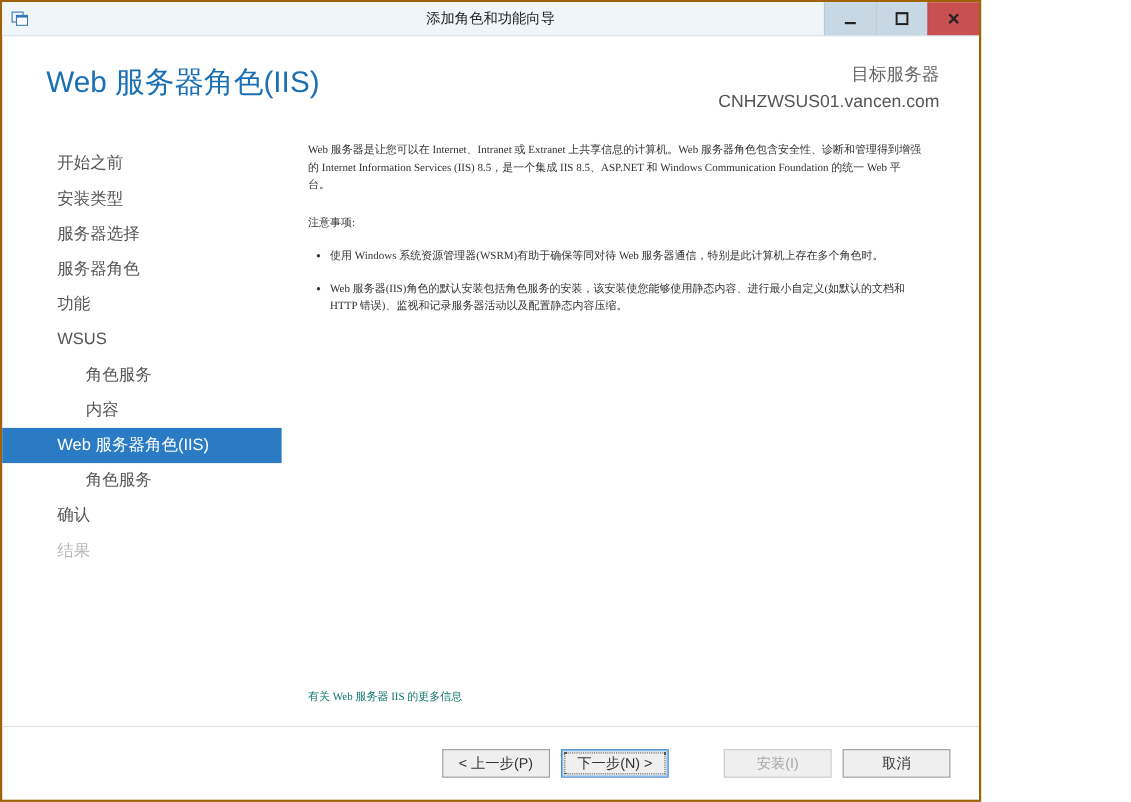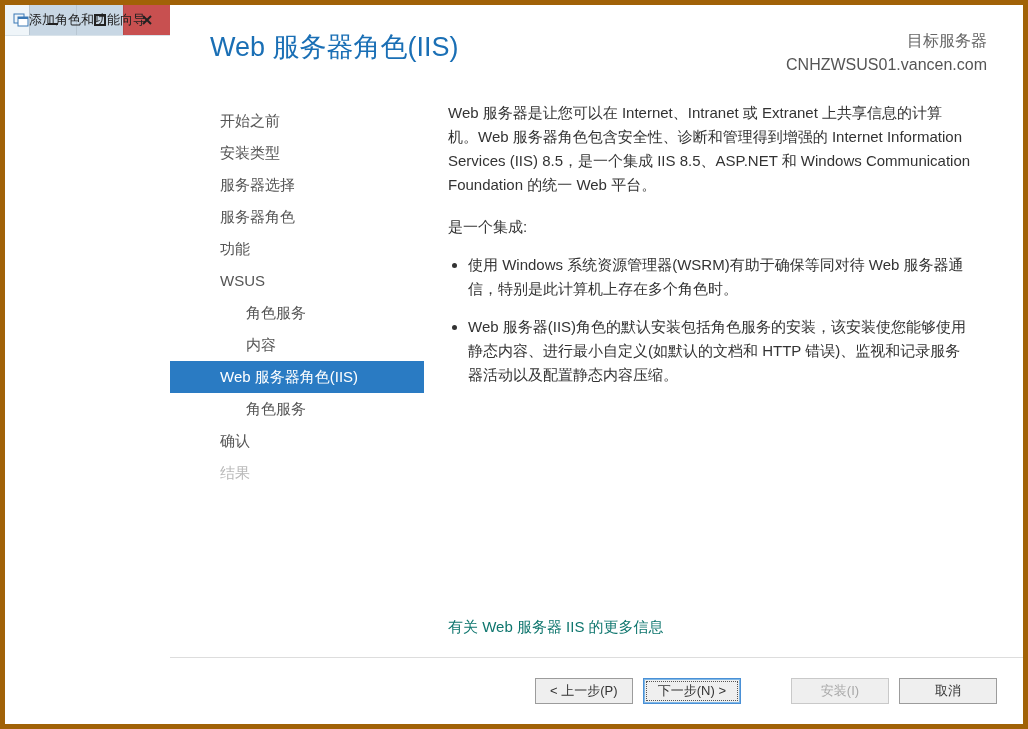--- a/index.html
+++ b/index.html
@@ -1,16 +1,16 @@
 <!DOCTYPE html>
 <html><head>
 <meta charset="utf-8">
 <style>
   html,body{margin:0;padding:0;font-family:"Microsoft YaHei","Segoe UI",Arial,sans-serif;font-size:13px;color:#333;background:#fff;}
-  .window{width:1028px;height:729px;border:5px solid #a16207;box-sizing:border-box;display:flex;flex-direction:row;background:#fff;}
+  .window{width:892px;height:729px;border:2px solid #a16207;box-sizing:border-box;display:flex;flex-direction:column;background:#fff;}
   
   .titlebar{height:30px;background:#eff5f9;border-bottom:1px solid #d9e3ea;display:flex;align-items:center;position:relative;}
   .titlebar .icon{width:16px;height:16px;margin-left:8px;}
   .titlebar .title{position:absolute;left:0;right:0;text-align:center;font-size:13px;color:#222;}
   .winbtns{margin-left:auto;display:flex;height:100%;}
   .winbtn{width:46px;height:100%;display:flex;align-items:center;justify-content:center;border-left:1px solid rgba(0,0,0,0.08);}
   .winbtn.min{background:#c8d7e4;}
   .winbtn.max{background:#c8d7e4;}
   .winbtn.close{background:#c85050;}
   .winbtn svg{display:block;}
@@ -21,21 +21,21 @@
   .header-target{text-align:right;color:#555;font-size:16px;line-height:1.5;}
   .header-target .lbl{color:#666;}
   .header-target .val{color:#555;}
   
   .main{flex:1;display:flex;padding:16px 0 0 0;min-height:0;}
   .sidebar{width:254px;flex:none;padding-top:4px;}
   .sidebar .item{padding:4px 0 4px 50px;font-size:15px;color:#555;cursor:default;line-height:24px;}
   .sidebar .item.sub{padding-left:76px;}
   .sidebar .item.selected{background:#2a7bc3;color:#fff;}
   .sidebar .item.disabled{color:#b8b8b8;}
-  .content{flex:1;padding:0 52px 0 24px;font-size:15px;color:#333;line-height:1.6;}
+  .content{flex:1;padding:0 52px 0 24px;font-size:10px;color:#333;line-height:1.6;font-family:Liberation Serif, serif;}
   .content p{margin:0 0 18px 0;}
   .content .notice-title{margin:0 0 14px 0;}
   .content ul{margin:0;padding-left:20px;}
   .content li{margin-bottom:14px;}
   .link{color:#0f766e;cursor:pointer;margin-top:112px;}
   
   .footer{height:66px;border-top:1px solid #ddd;display:flex;align-items:center;justify-content:flex-end;padding:0 26px;gap:10px;}
   .btn{min-width:98px;height:26px;border:1px solid #9c9c9c;background:#efefef;font-size:13px;color:#333;padding:0 14px;cursor:default;display:inline-flex;align-items:center;justify-content:center;}
   .btn.disabled{color:#a8a8a8;border-color:#c9c9c9;margin-left:40px;}
   .btn.focus{outline:1px dotted #555;outline-offset:-4px;border-color:#4a90d6;box-shadow:0 0 0 1px #7fb7e6 inset;}
@@ -101,21 +101,21 @@
         <div class="item selected">Web 服务器角色(IIS)</div>
         <div class="item sub">角色服务</div>
         <div class="item">确认</div>
         <div class="item disabled">结果</div>
       </div>
 
       <div class="content">
         <div class="content-wrap">
           <div class="content-text">
             <p>Web 服务器是让您可以在 Internet、Intranet 或 Extranet 上共享信息的计算机。Web 服务器角色包含安全性、诊断和管理得到增强的 Internet Information Services (IIS) 8.5，是一个集成 IIS 8.5、ASP.NET 和 Windows Communication Foundation 的统一 Web 平台。</p>
-            <p class="notice-title">是一个集成:</p>
+            <p class="notice-title">注意事项:</p>
             <ul>
               <li>使用 Windows 系统资源管理器(WSRM)有助于确保等同对待 Web 服务器通信，特别是此计算机上存在多个角色时。</li>
               <li>Web 服务器(IIS)角色的默认安装包括角色服务的安装，该安装使您能够使用静态内容、进行最小自定义(如默认的文档和 HTTP 错误)、监视和记录服务器活动以及配置静态内容压缩。</li>
             </ul>
           </div>
           <div class="content-link">
             <span class="link">有关 Web 服务器 IIS 的更多信息</span>
           </div>
         </div>
       </div>

